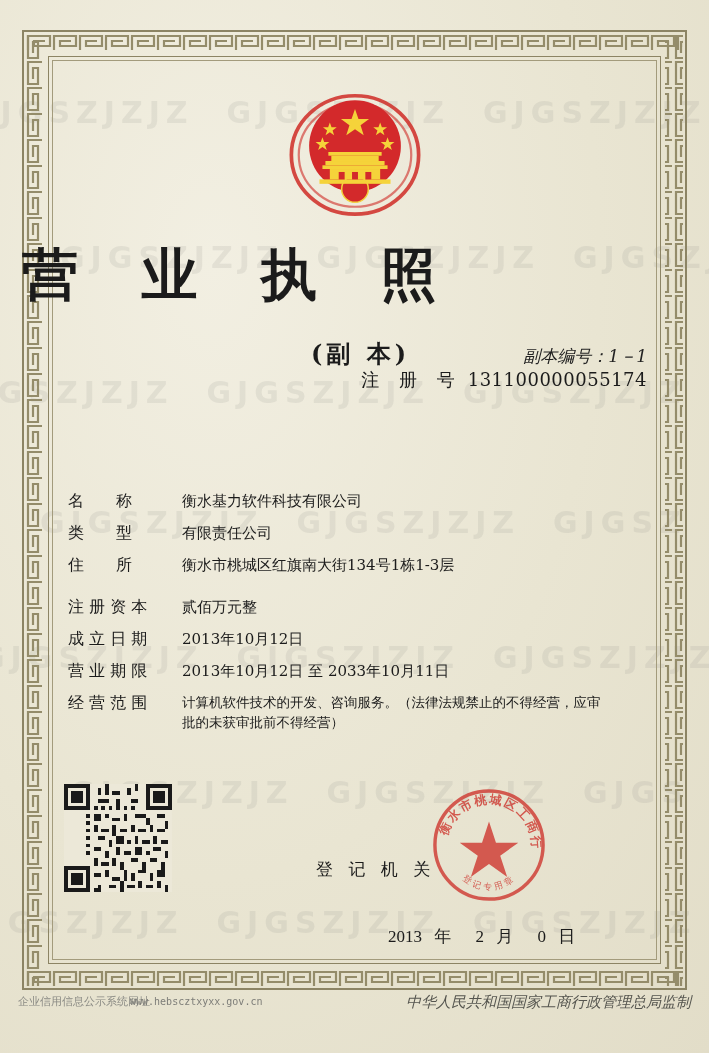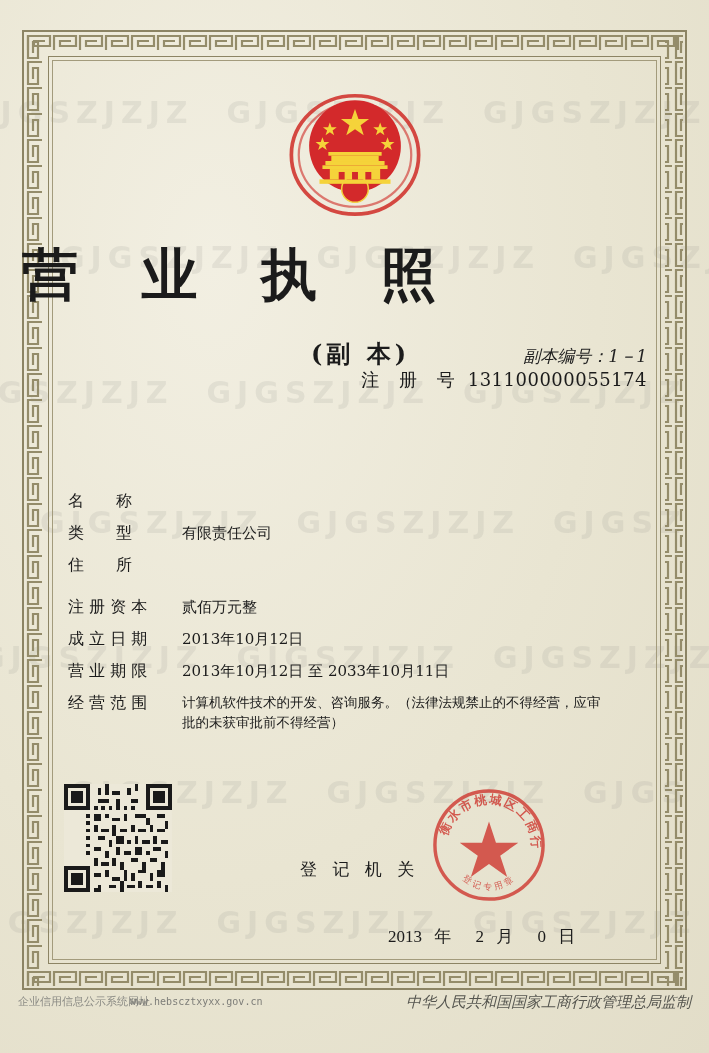--- a/index.html
+++ b/index.html
@@ -176,21 +176,21 @@
   .seal {
     position: absolute;
     left: 430px;
     top: 786px;
     width: 118px;
     height: 118px;
   }
 
   .registrar {
     position: absolute;
-    left: 300px;
+    left: 316px;
     top: 858px;
     font-family: "DejaVu Serif", serif;
     font-size: 17px;
     letter-spacing: 5px;
     color: #1b1b1b;
   }
 
   .date-line {
     position: absolute;
     left: 386px;
@@ -301,27 +301,29 @@
   <div class="subtitle">(副 本)</div>
 
   <div class="copy-no">副本编号：1－1</div>
   <div class="reg-no">
     <span class="lbl">注 册 号</span><span>131100000055174</span>
   </div>
 
   <div class="fields">
     <div class="row">
       <div class="label">名　　称</div>
+      <div class="value">衡水基力软件科技有限公司</div>
     </div>
     <div class="row">
       <div class="label">类　　型</div>
       <div class="value">有限责任公司</div>
     </div>
     <div class="row">
       <div class="label">住　　所</div>
+      <div class="value">衡水市桃城区红旗南大街134号1栋1-3层</div>
     </div>
     <div class="gap"></div>
     <div class="row">
       <div class="label">注 册 资 本</div>
       <div class="value">贰佰万元整</div>
     </div>
     <div class="row">
       <div class="label">成 立 日 期</div>
       <div class="value">2013年10月12日</div>
     </div>

